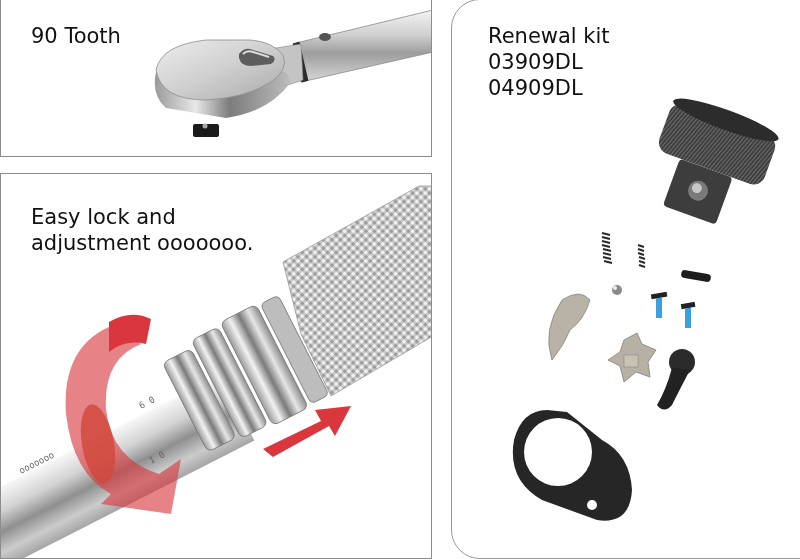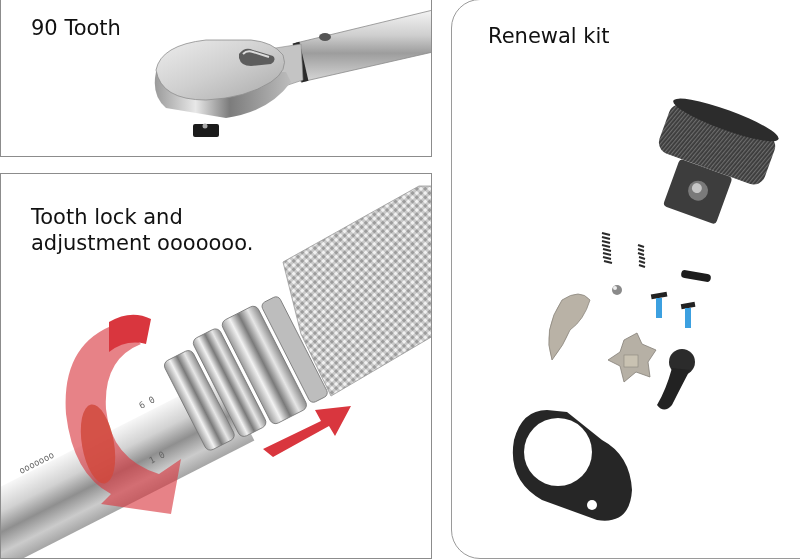--- a/index.html
+++ b/index.html
@@ -5,21 +5,21 @@
     html, body { margin: 0; padding: 0; background: #ffffff; }
     body { width: 800px; height: 560px; position: relative; overflow: hidden;
            font-family: "DejaVu Sans", sans-serif; }
     .panel { position: absolute; box-sizing: border-box; border: 1px solid #8c8c8c;
              background: #ffffff; overflow: hidden; }
     #panel-ratchet { left: 0; top: -1px; width: 432px; height: 158px; }
     #panel-lock { left: 0; top: 173px; width: 432px; height: 386px; }
     #panel-kit { left: 451px; top: -1px; width: 386px; height: 560px; border-color:#9a9a9a;border-radius:29px; }
     .caption { position: absolute; color: #111111; font-size: 21px; line-height: 26px; }
     .caption div { white-space: nowrap; }
-    #panel-ratchet .caption { left: 30px; top: 15px; }
+    #panel-ratchet .caption { left: 30px; top: 23px; }
     #panel-lock .caption { left: 30px; top: 30px; }
     #panel-kit .caption { left: 36px; top: 23px; }
     svg { position: absolute; left: 0; top: 0; }
   </style>
 </head>
 <body>
 
 <div class="panel" id="panel-ratchet">
   <svg width="432" height="158" viewBox="0 0 432 158">
     <defs>
@@ -107,21 +107,21 @@
     </g>
 
     <ellipse cx="97" cy="270" rx="16" ry="40" fill="#c66a3e" opacity="0.85" transform="rotate(-10 97 270)"></ellipse>
 
     <path d="M115,150 Q60,170 65,240 Q72,300 110,320 L100,330 L170,340 L180,285 L158,300 Q110,285 105,235 Q102,185 140,170 Z" fill="#d9363e" opacity="0.62"></path>
     <path d="M108,148 Q130,135 150,145 L145,170 Q125,165 108,178 Z" fill="#d9363e"></path>
 
     <polygon points="262,275 320,247 314,236 350,232 334,262 328,252 272,283" fill="#d9363e"></polygon>
   </svg>
   <div class="caption">
-    <div>Tooth lock and</div>
+    <div>Easy lock and</div>
     <div>adjustment ooooooo.</div>
   </div>
 
 </div>
 
 <div class="panel" id="panel-kit">
   <svg width="345" height="560" viewBox="0 0 345 560">
     <defs>
       <pattern id="ridges" width="3" height="10" patternUnits="userSpaceOnUse" patternTransform="rotate(20)">
         <rect width="3" height="10" fill="#3a3a3a"></rect>
@@ -164,14 +164,16 @@
     <circle cx="230" cy="362" r="13" fill="#2b2b2b"></circle>
     <path d="M220,368 Q214,390 205,405 Q212,414 220,405 Q230,385 238,370 Z" fill="#222"></path>
 
     <path d="M95,410 Q70,410 62,440 Q55,480 90,500 L145,520 Q178,525 180,490 Q178,455 150,440 L115,412 Z" fill="#262626"></path>
     <circle cx="106" cy="452" r="34" fill="#ffffff"></circle>
     <circle cx="166" cy="432" r="5" fill="#ffffff"></circle>
     <circle cx="140" cy="505" r="5" fill="#ffffff"></circle>
   </svg>
   <div class="caption">
     <div>Renewal kit</div>
+    <div>03909DL</div>
+    <div>04909DL</div>
   </div>
 </div>
 
 </body></html>

